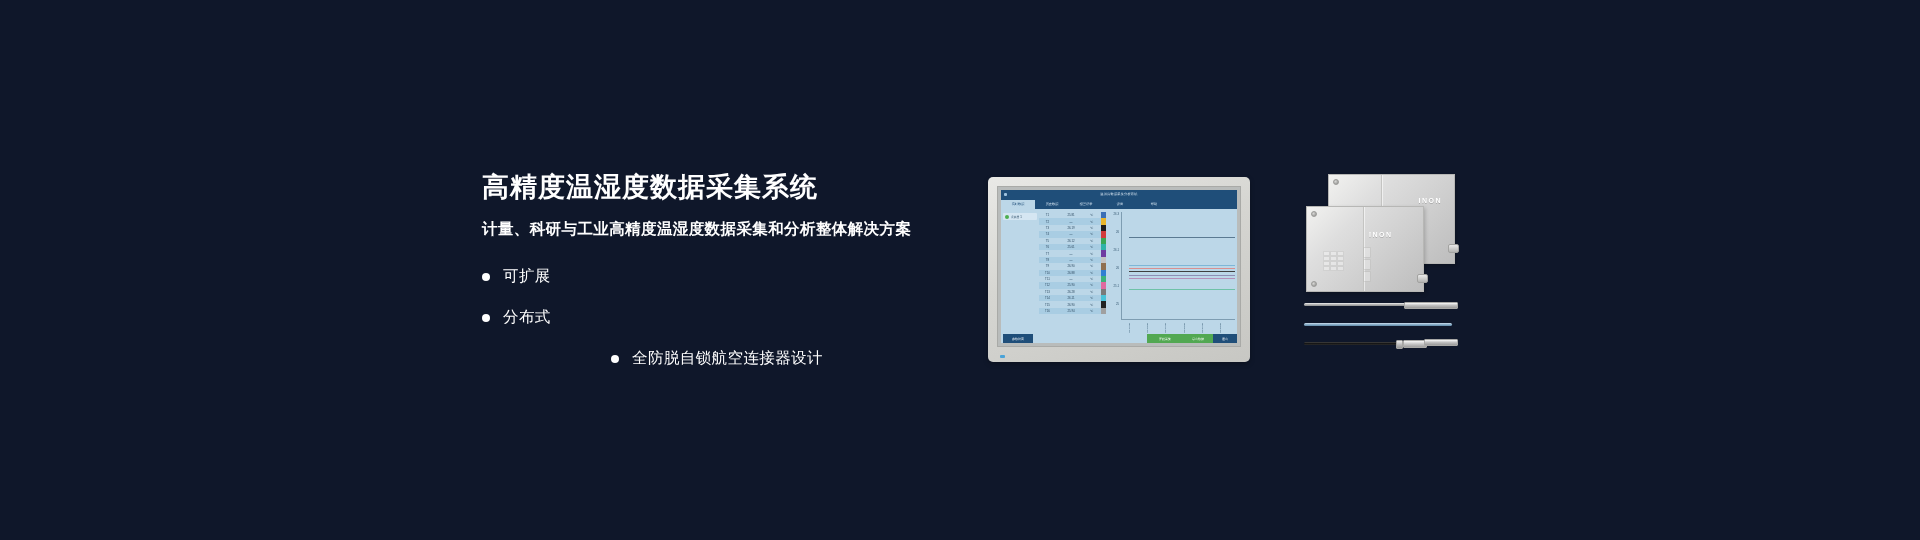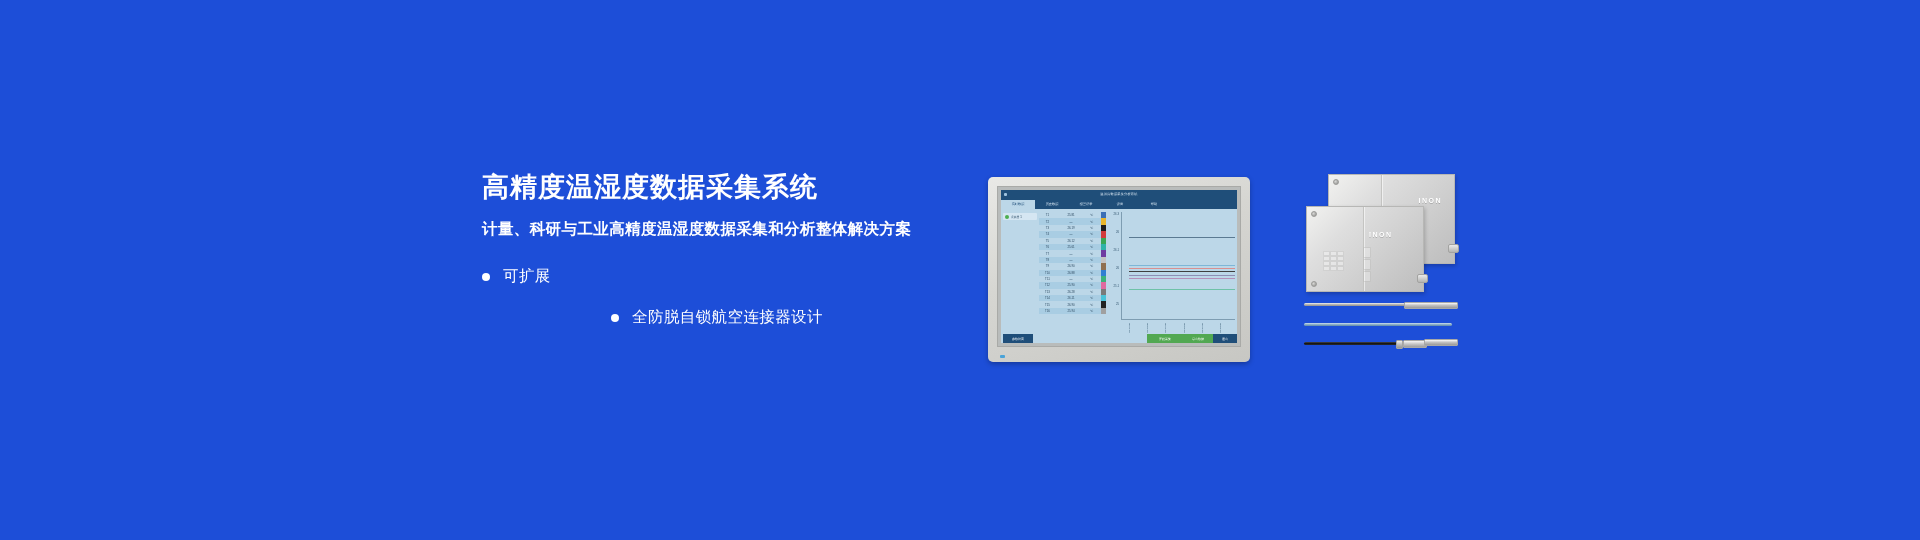--- a/index.html
+++ b/index.html
@@ -3,21 +3,21 @@
 <meta charset="utf-8">
 <style>
   html,body{margin:0;padding:0;}
   body{
     width:1920px;height:540px;
     background:#0682c6;
     font-family:"Liberation Sans","DejaVu Sans",sans-serif;
     overflow:hidden;
     position:relative;
   }
-  .banner{position:absolute;inset:0;background:#1d4ed8;}
+  .banner{position:absolute;inset:0;background:#0f172a;}
 
   
   .copy{position:absolute;left:482px;top:172px;width:470px;}
   .headline{
     font-size:27px;font-weight:bold;color:#ffffff;
     letter-spacing:1px;line-height:1.15;margin:0;
     white-space:nowrap;
   }
   .subhead{
     font-size:15.5px;color:#ffffff;margin:0;
@@ -239,20 +239,24 @@
 
 <div class="banner">
 
   <div class="copy">
     <h1 class="headline">高精度温湿度数据采集系统</h1>
     <p class="subhead">计量、科研与工业高精度温湿度数据采集和分析整体解决方案</p>
     <ul class="feature-list">
       <li class="feature">
         <span class="dot"></span>
         <span>可扩展</span>
+      </li>
+      <li class="feature">
+        <span class="dot"></span>
+        <span>分布式</span>
       </li>
       <li class="feature">
         <span class="dot"></span>
         <span>全防脱自锁航空连接器设计</span>
       </li>
     </ul>
   </div>
 
   <div class="monitor">
     <div class="mon-outer"></div>

